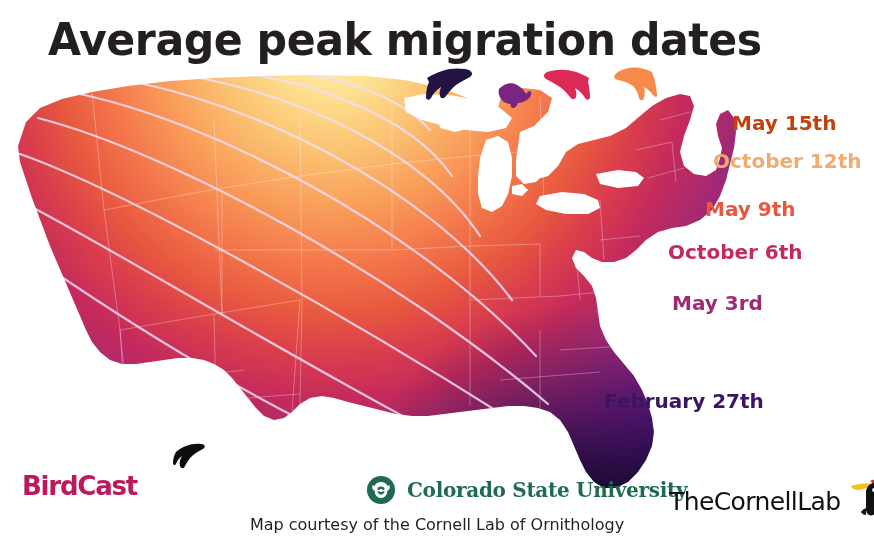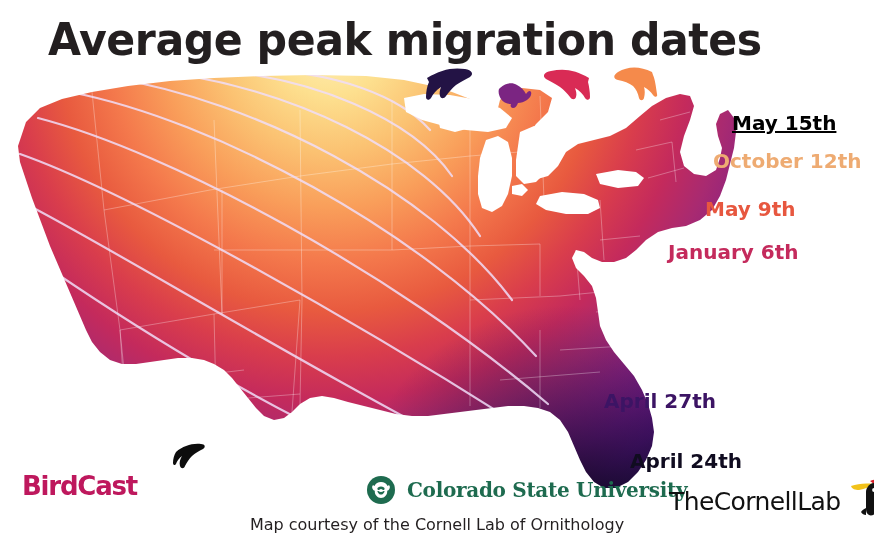--- a/index.html
+++ b/index.html
@@ -246,26 +246,26 @@
       <path fill="#0d0d0d" d="M176,452 C183,446 192,443 201,444 C205,444 206,447 203,449
                C199,451 195,453 192,456 C189,459 187,462 185,466
                C184,469 181,469 180,466 C179,463 180,459 182,456
                C179,458 177,461 176,464 C175,466 173,465 173,463
                C173,459 174,455 176,452 Z"></path>
     </svg>
   </div>
 
   <div id="title">Average peak migration dates</div>
 
-  <div class="date-label" style="left:732px;top:112px;color:#000000;text-decoration:underline;">May 15th</div>
+  <div class="date-label" style="left:732px;top:112px;color:#c2410c;">May 15th</div>
   <div class="date-label" style="left:713px;top:150px;color:#eeab72;">October 12th</div>
   <div class="date-label" style="left:705px;top:198px;color:#e7573f;text-align:right;">May 9th</div>
-  <div class="date-label" style="left:668px;top:241px;color:#c42a5c;">January 6th</div>
-  <div class="date-label" style="left:604px;top:390px;color:#3c1464;">April 27th</div>
-  <div class="date-label" style="left:630px;top:450px;color:#100c20;">April 24th</div>
+  <div class="date-label" style="left:668px;top:241px;color:#c42a5c;">October 6th</div>
+  <div class="date-label" style="left:672px;top:292px;color:#a02a72;">May 3rd</div>
+  <div class="date-label" style="left:604px;top:390px;color:#3c1464;">February 27th</div>
 
   <div id="birdcast">BirdCast</div>
 
   <div id="csu">
     <svg width="30" height="30" viewBox="0 0 30 30">
       <circle cx="15" cy="15" r="14" fill="#1e6b4f"></circle>
 
       <path fill="#ffffff" d="M15,7 C18,7 20.5,8.5 21.5,11 C22.5,10 23.5,10.2 23.8,11.4
             C24.2,13.2 23,15 21.2,15.8 C21.4,17.6 20.8,19.4 19.6,20.8
             C18.4,22.2 16.8,23 15,23 C13.2,23 11.6,22.2 10.4,20.8

